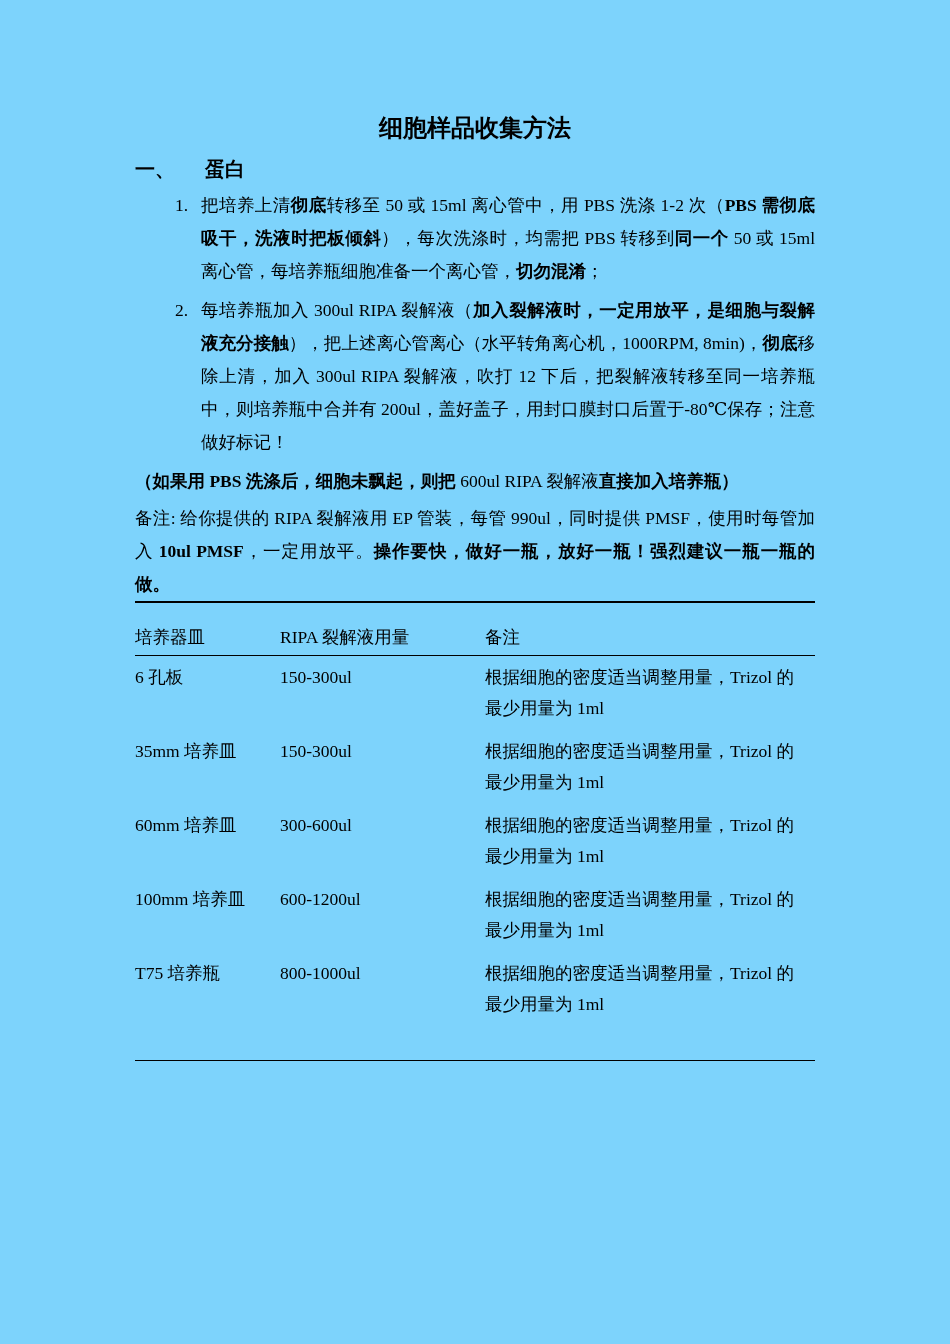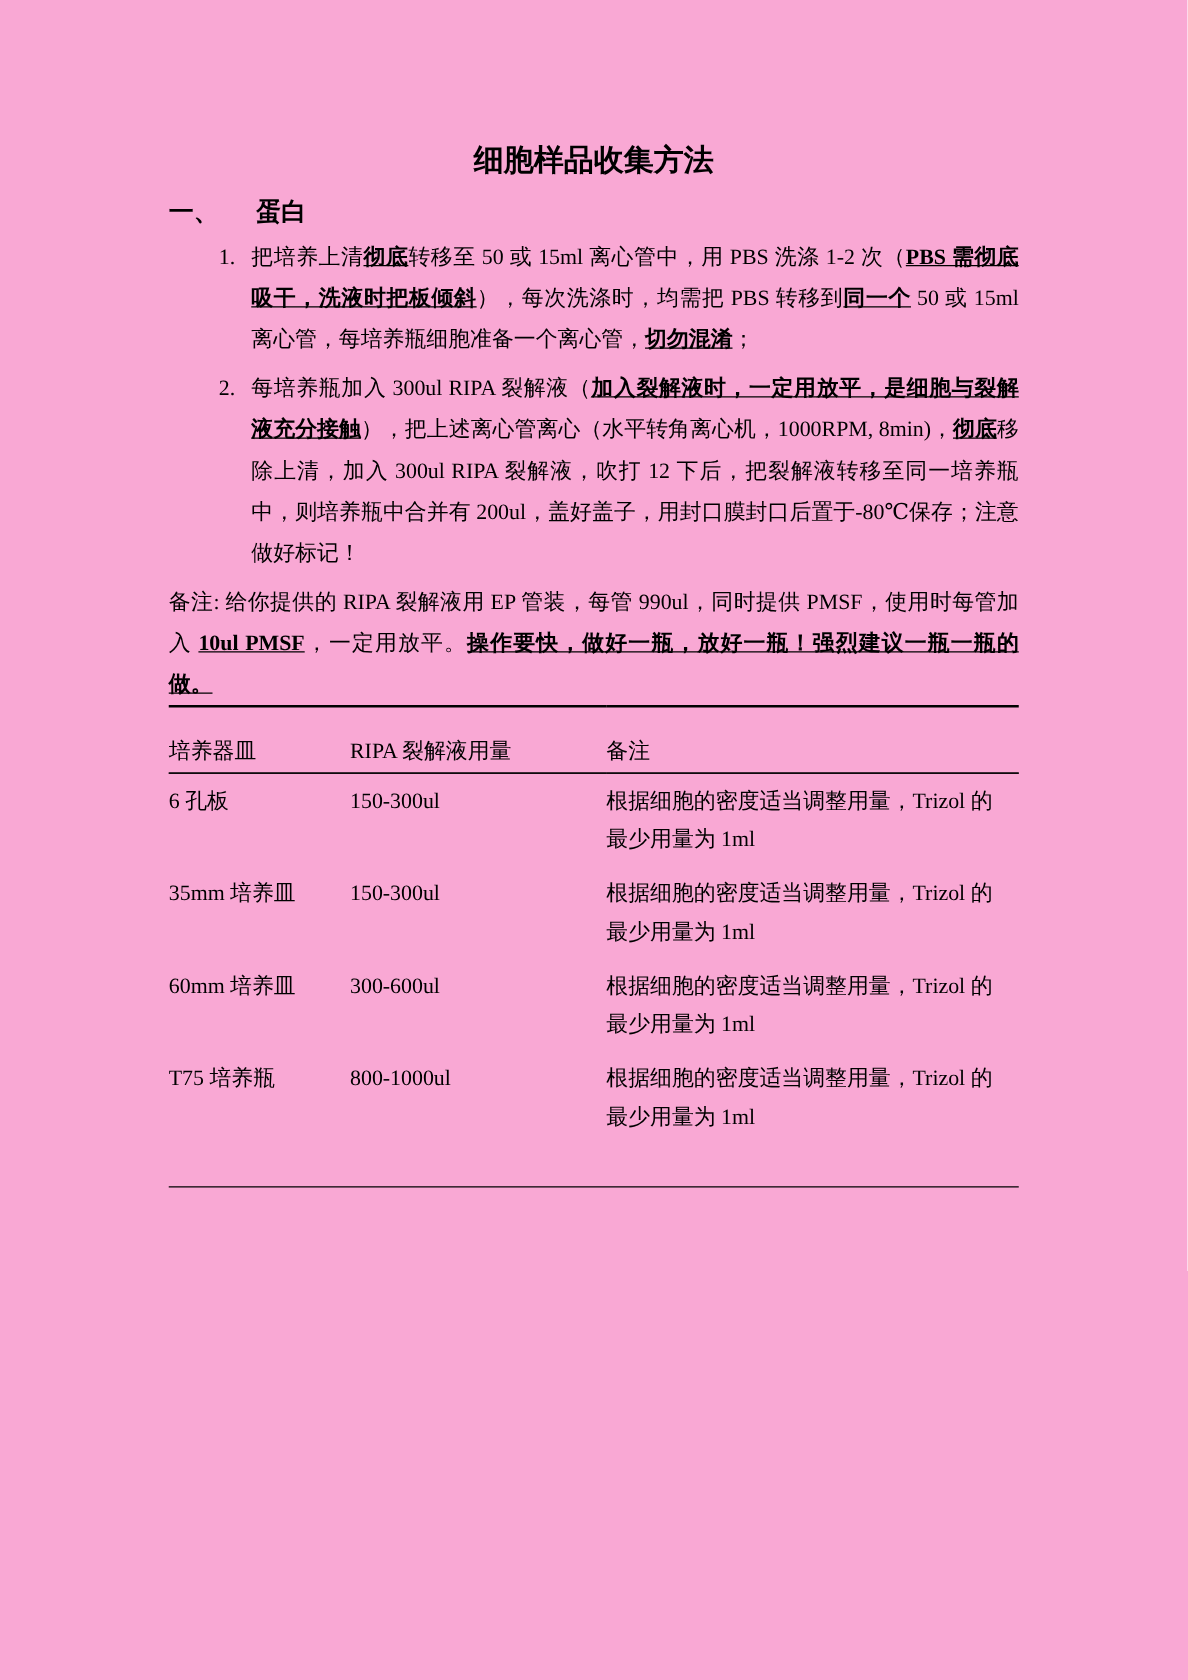--- a/index.html
+++ b/index.html
@@ -2,21 +2,21 @@
 <html><head>
 <meta charset="utf-8">
 <style>
   * { margin: 0; padding: 0; box-sizing: border-box; }
   html, body { background: #ffffff; }
   .page {
     position: relative;
     width: 950px;
     height: 1344px;
     margin: 0 auto;
-    background: #f9a8d4;
+    background: #7dd3fc;
     color: #000000;
     font-family: "Liberation Serif", "DejaVu Serif", serif;
     padding: 112px 135px 0 135px;
     overflow: hidden;
   }
   .doc-title {
     font-size: 24px;
     font-weight: bold;
     text-align: center;
     margin-bottom: 12px;
@@ -48,21 +48,21 @@
     font-size: 17.5px;
     line-height: 33px;
     text-align: justify;
   }
   .fullpara {
     font-size: 17.5px;
     line-height: 33px;
     text-align: justify;
     margin-top: 4px;
   }
-  .b { font-weight: bold; text-decoration: underline; }
+  .b { font-weight: bold; }
   .table-label {
     font-size: 17px;
     margin: 10px 0 4px 40px;
   }
   table.data-table {
     width: 100%;
     border-collapse: collapse;
     table-layout: fixed;
     border-top: 2px solid #000;
     font-size: 17.5px;
@@ -103,20 +103,21 @@
     <div class="list-item">
       <span class="li-num">1.</span>
       <p class="li-text"><span>把培养上清</span><span class="b">彻底</span><span>转移至 50 或 15ml 离心管中，用 PBS 洗涤 1-2 次（</span><span class="b">PBS 需彻底吸干，洗液时把板倾斜</span><span>），每次洗涤时，均需把 PBS 转移到</span><span class="b">同一个</span><span> 50 或 15ml 离心管，每培养瓶细胞准备一个离心管，</span><span class="b">切勿混淆</span><span>；</span></p>
     </div>
     <div class="list-item">
       <span class="li-num">2.</span>
       <p class="li-text"><span>每培养瓶加入 300ul RIPA 裂解液（</span><span class="b">加入裂解液时，一定用放平，是细胞与裂解液充分接触</span><span>），把上述离心管离心（水平转角离心机，1000RPM, 8min)，</span><span class="b">彻底</span><span>移除上清，加入 300ul RIPA 裂解液，吹打 12 下后，把裂解液转移至同一培养瓶中，则培养瓶中合并有 200ul，盖好盖子，用封口膜封口后置于-80℃保存；注意做好标记！</span></p>
     </div>
   </div>
 
+  <p class="fullpara"><span class="b">（如果用 PBS 洗涤后，细胞未飘起，则把 </span><span>600ul RIPA 裂解液</span><span class="b">直接加入培养瓶）</span></p>
 
   <p class="fullpara"><span>备注: 给你提供的 RIPA 裂解液用 EP 管装，每管 990ul，同时提供 PMSF，使用时每管加入 </span><span class="b">10ul PMSF</span><span>，一定用放平。</span><span class="b">操作要快，做好一瓶，放好一瓶！强烈建议一瓶一瓶的做。</span></p>
 
 
   <table class="data-table">
     <colgroup>
       <col style="width:145px">
       <col style="width:205px">
       <col style="width:330px">
     </colgroup>
@@ -137,20 +138,25 @@
         <td>35mm 培养皿</td>
         <td>150-300ul</td>
         <td>根据细胞的密度适当调整用量，Trizol 的最少用量为 1ml</td>
       </tr>
       <tr>
         <td>60mm 培养皿</td>
         <td>300-600ul</td>
         <td>根据细胞的密度适当调整用量，Trizol 的最少用量为 1ml</td>
       </tr>
       <tr>
+        <td>100mm 培养皿</td>
+        <td>600-1200ul</td>
+        <td>根据细胞的密度适当调整用量，Trizol 的最少用量为 1ml</td>
+      </tr>
+      <tr>
         <td>T75 培养瓶</td>
         <td>800-1000ul</td>
         <td>根据细胞的密度适当调整用量，Trizol 的最少用量为 1ml</td>
       </tr>
     </tbody>
   </table>
 
   <div class="bottom-rule"></div>
 
 </div>

